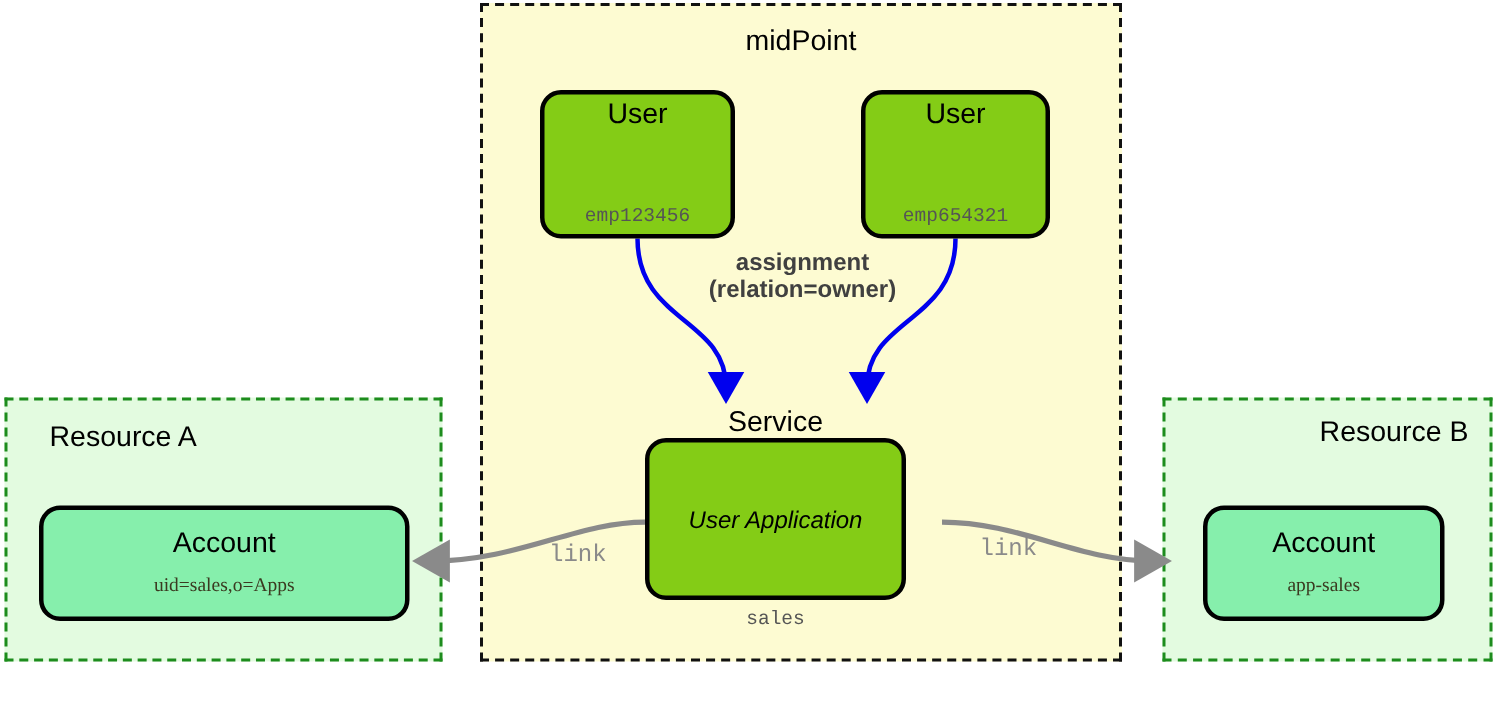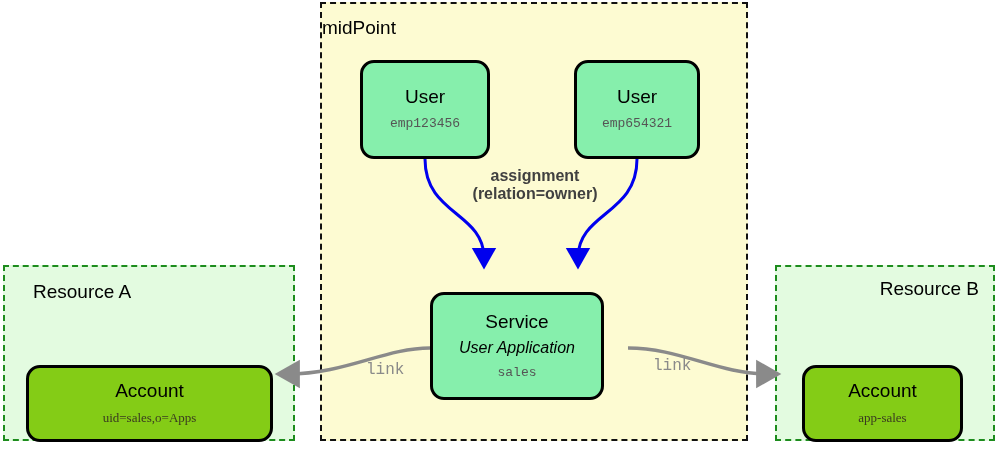--- a/index.html
+++ b/index.html
@@ -53,20 +53,21 @@
     position: absolute;
     font-size: 19px;
     color: #000000;
     white-space: nowrap;
     line-height: 1;
   }
   .title-midpoint {
     left: 0;
     right: 0;
     top: 14px;
+    text-align: center;
   }
   .title-res-a {
     left: 28px;
     top: 15px;
   }
   .title-res-b {
     right: 14px;
     top: 12px;
   }
 
@@ -76,25 +77,25 @@
     box-sizing: border-box;
     border: 3px solid #000000;
     border-radius: 14px;
     display: flex;
     flex-direction: column;
     align-items: center;
     justify-content: center;
     text-align: center;
   }
   .node-yellow {
+    background: #84cc16;
+    gap: 40px;
+  }
+  .node-green {
     background: #86efac;
-  }
-  .node-green {
-    background: #84cc16;
-    margin-top: 28px;
   }
   .node-title {
     font-size: 19px;
     color: #000000;
     line-height: 1.1;
   }
   .node-sub-italic {
     font-size: 16px;
     font-style: italic;
     color: #000000;

